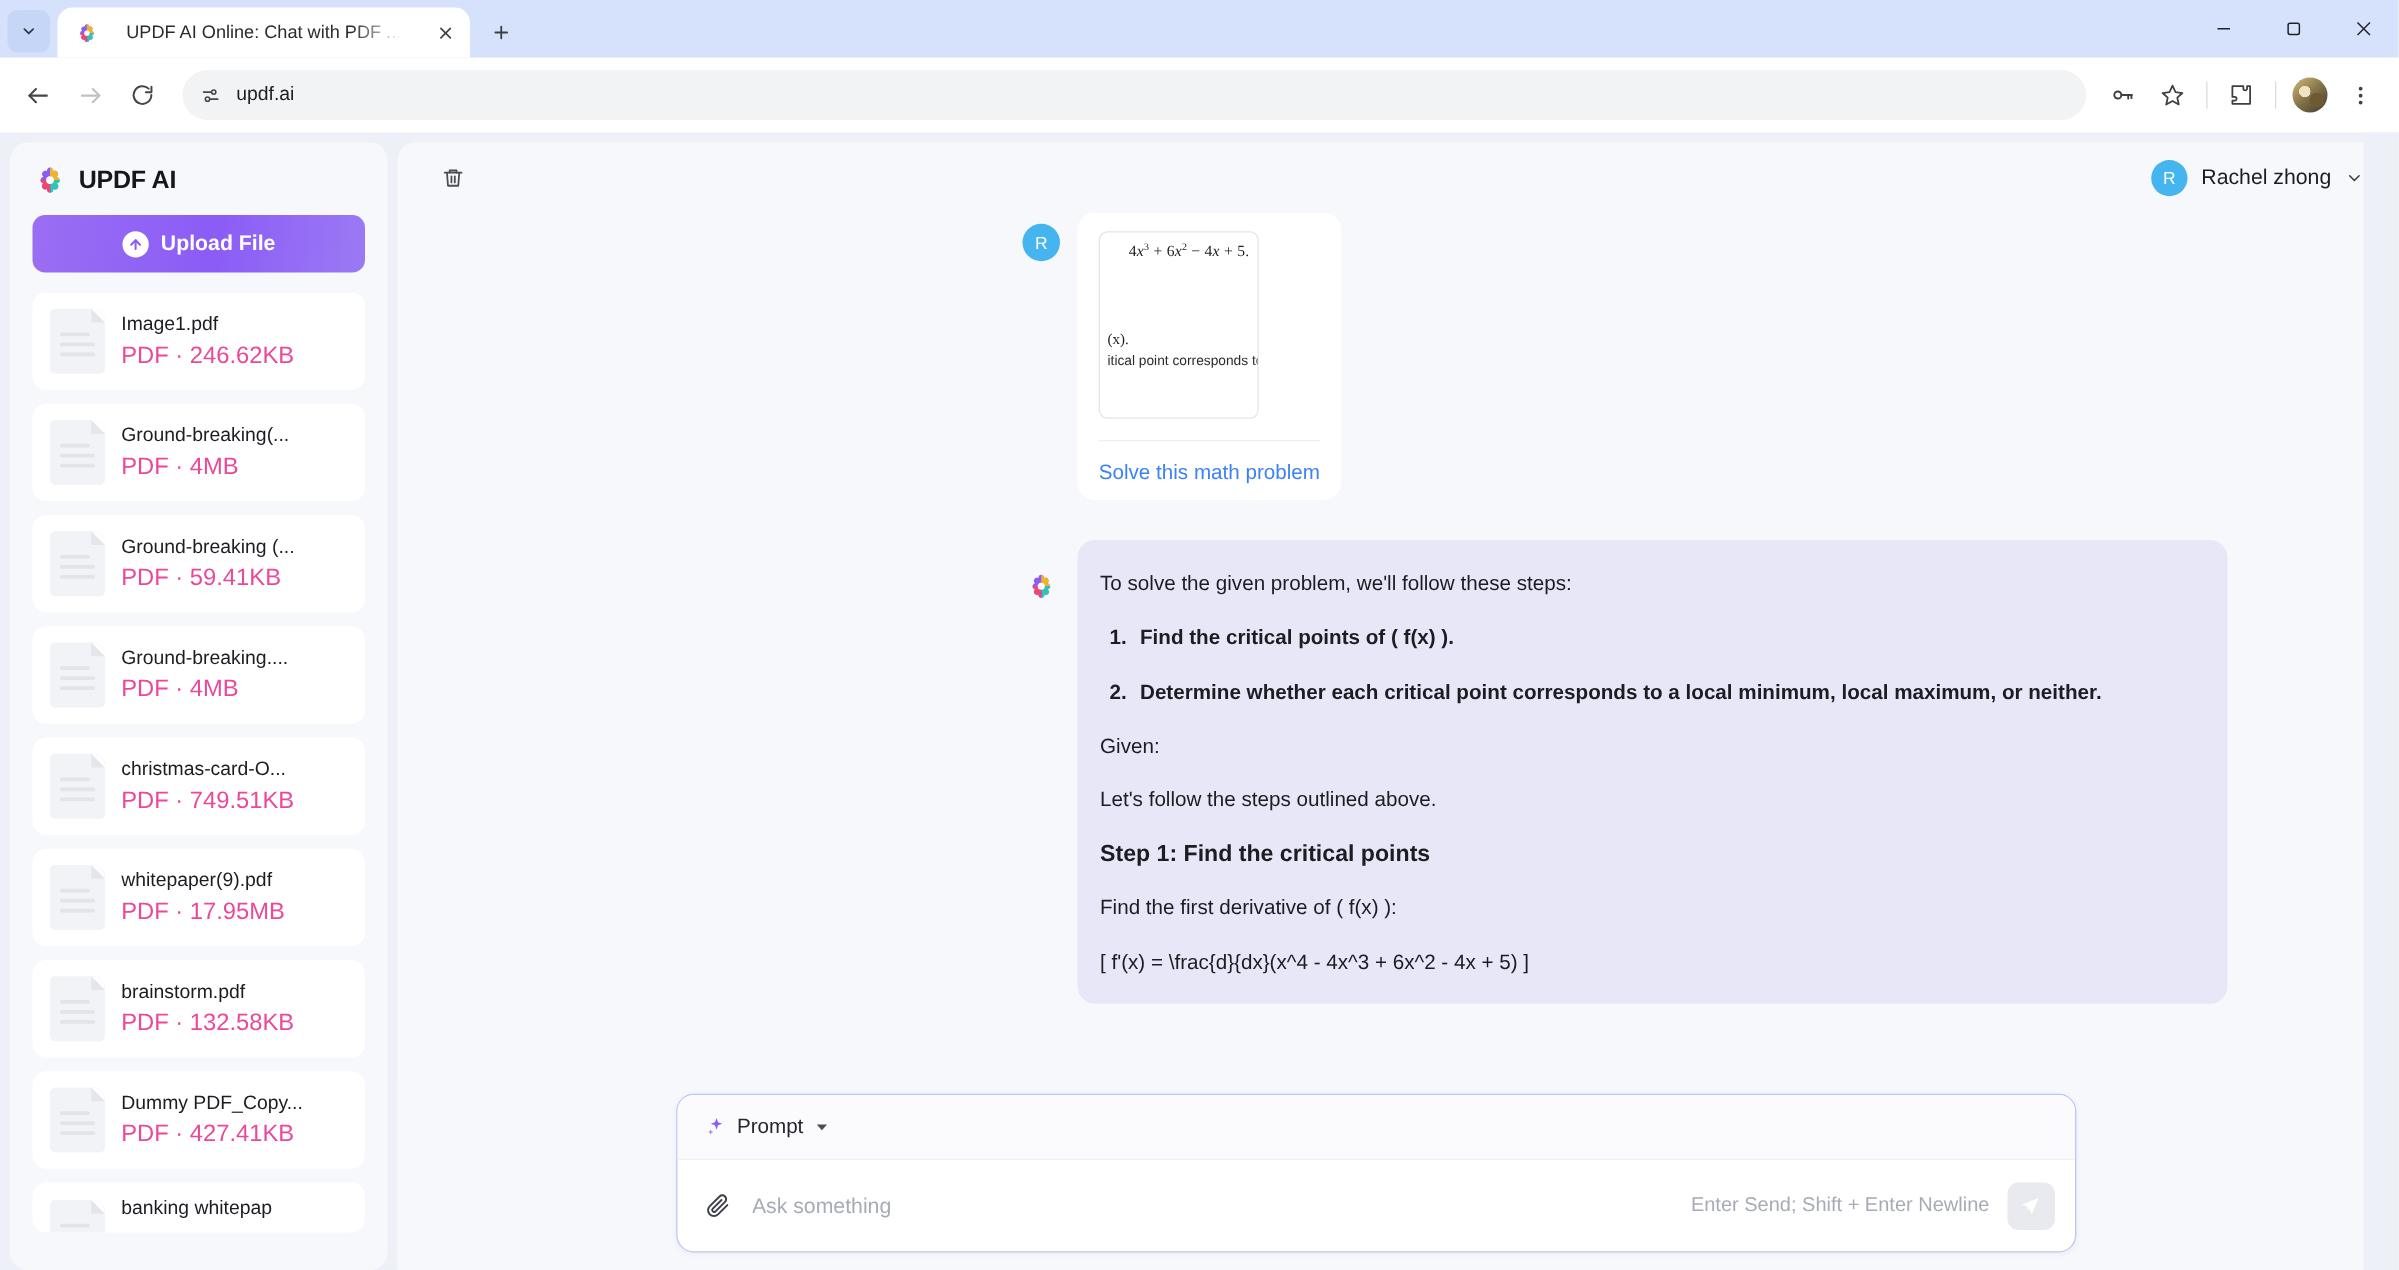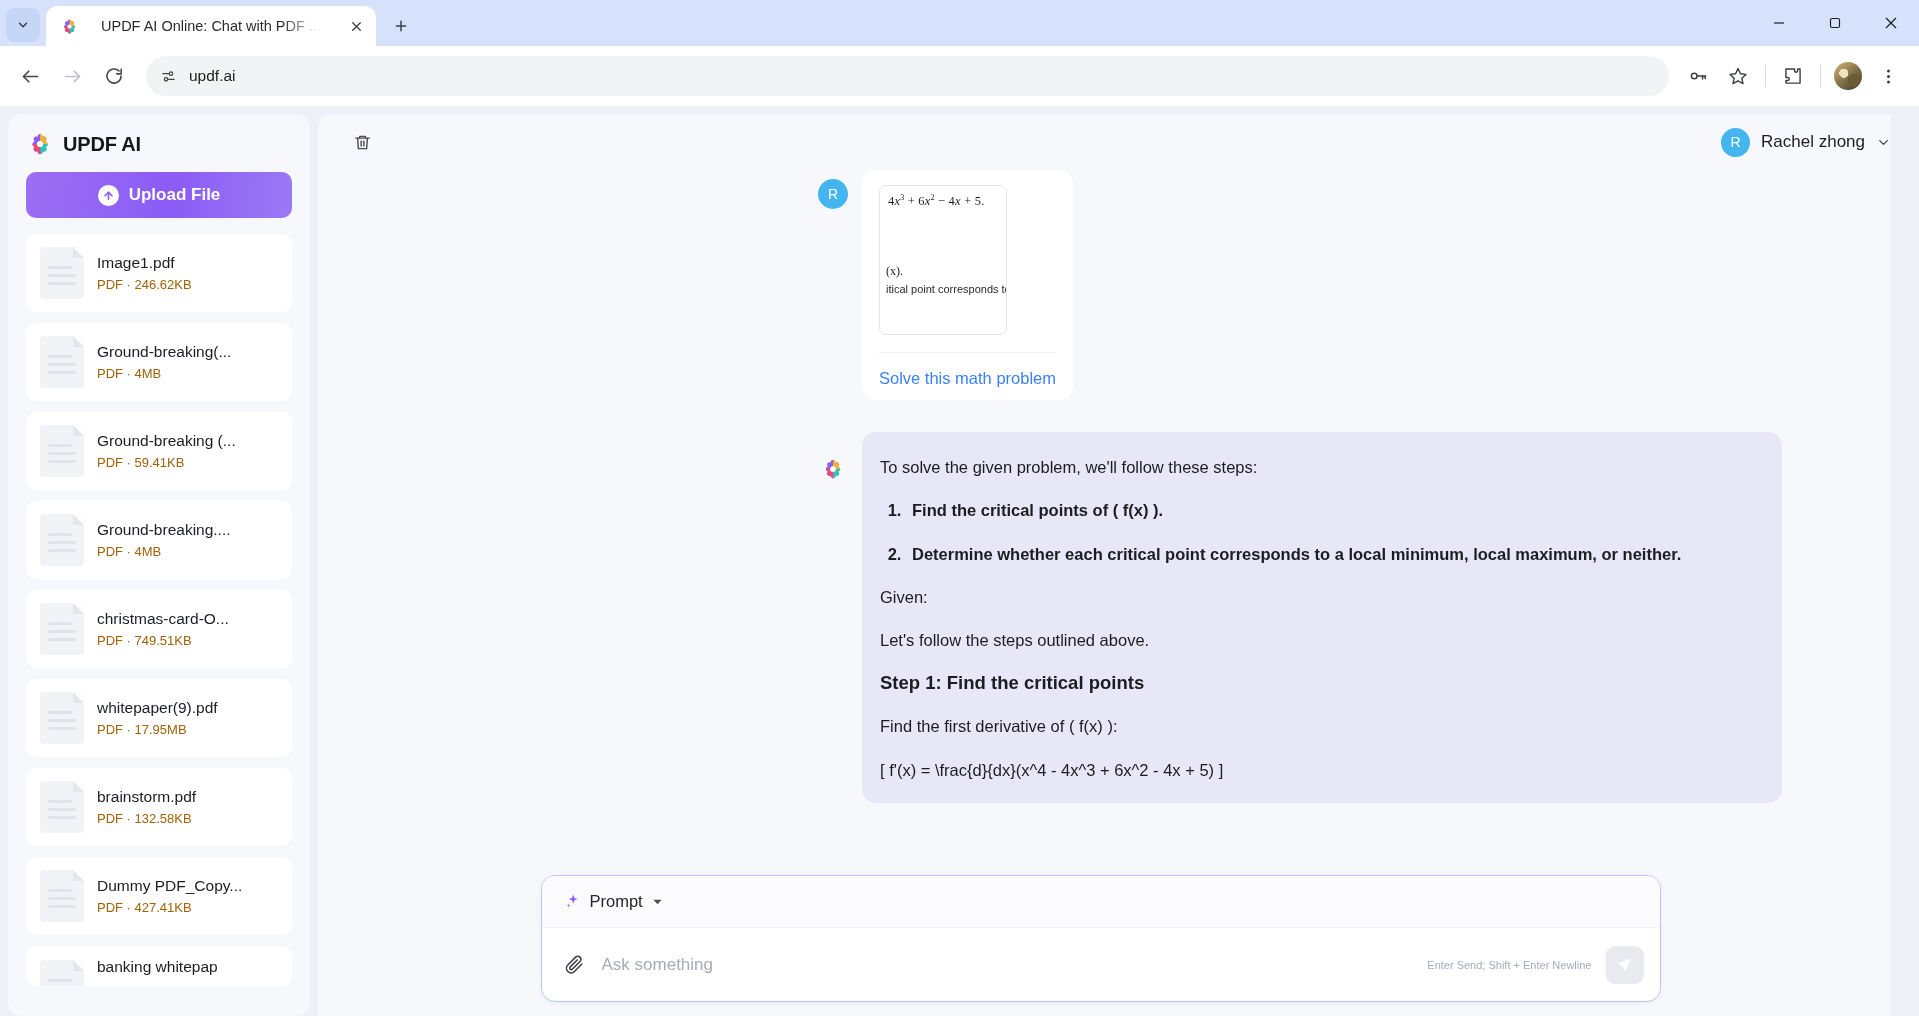--- a/index.html
+++ b/index.html
@@ -245,22 +245,22 @@
   .file-meta { min-width: 0; flex: 1; }
   .file-name {
     font-size: 15.5px;
     color: #1b1d22;
     white-space: nowrap;
     overflow: hidden;
     text-overflow: clip;
     margin-bottom: 5px;
   }
   .file-sub {
-    font-size: 13px;
-    color: #a16207;
+    font-size: 19px;
+    color: #ec4899;
     white-space: nowrap;
   }
   .file-item.partial { height: 40px; overflow: hidden; align-items: flex-start; padding-top: 12px; }
   .file-item.partial .file-thumb { margin-top: 2px; }
 
   
   .main {
     flex: 1;
     background: #f7f8fc;
     border-radius: 14px 0 0 0;
@@ -340,21 +340,21 @@
     max-width: 240px;
   }
   .thumb-card {
     width: 128px;
     height: 150px;
     border: 1px solid #e3e5ea;
     border-radius: 7px;
     background: #ffffff;
     overflow: hidden;
     position: relative;
-    padding: 7px 8px;
+    padding: 7px 23px;
     cursor: pointer;
   }
   .thumb-eq {
     font-family: "Liberation Serif", serif;
     font-size: 12.5px;
     color: #1d1d1d;
     white-space: nowrap;
     letter-spacing: .2px;
   }
   .thumb-eq sup { font-size: 8px; }
@@ -464,21 +464,21 @@
     flex: 1;
     border: none;
     outline: none;
     font-size: 17px;
     font-family: "Liberation Sans", sans-serif;
     color: #1b1d22;
     background: transparent;
   }
   .ask-input::placeholder { color: #a7abb5; }
   .hint {
-    font-size: 11px;
+    font-size: 16px;
     color: #a7abb5;
     white-space: nowrap;
     flex: none;
   }
   .send-btn {
     width: 38px; height: 38px;
     border-radius: 9px;
     background: #e9eaef;
     display: flex; align-items: center; justify-content: center;
     color: #ffffff;

